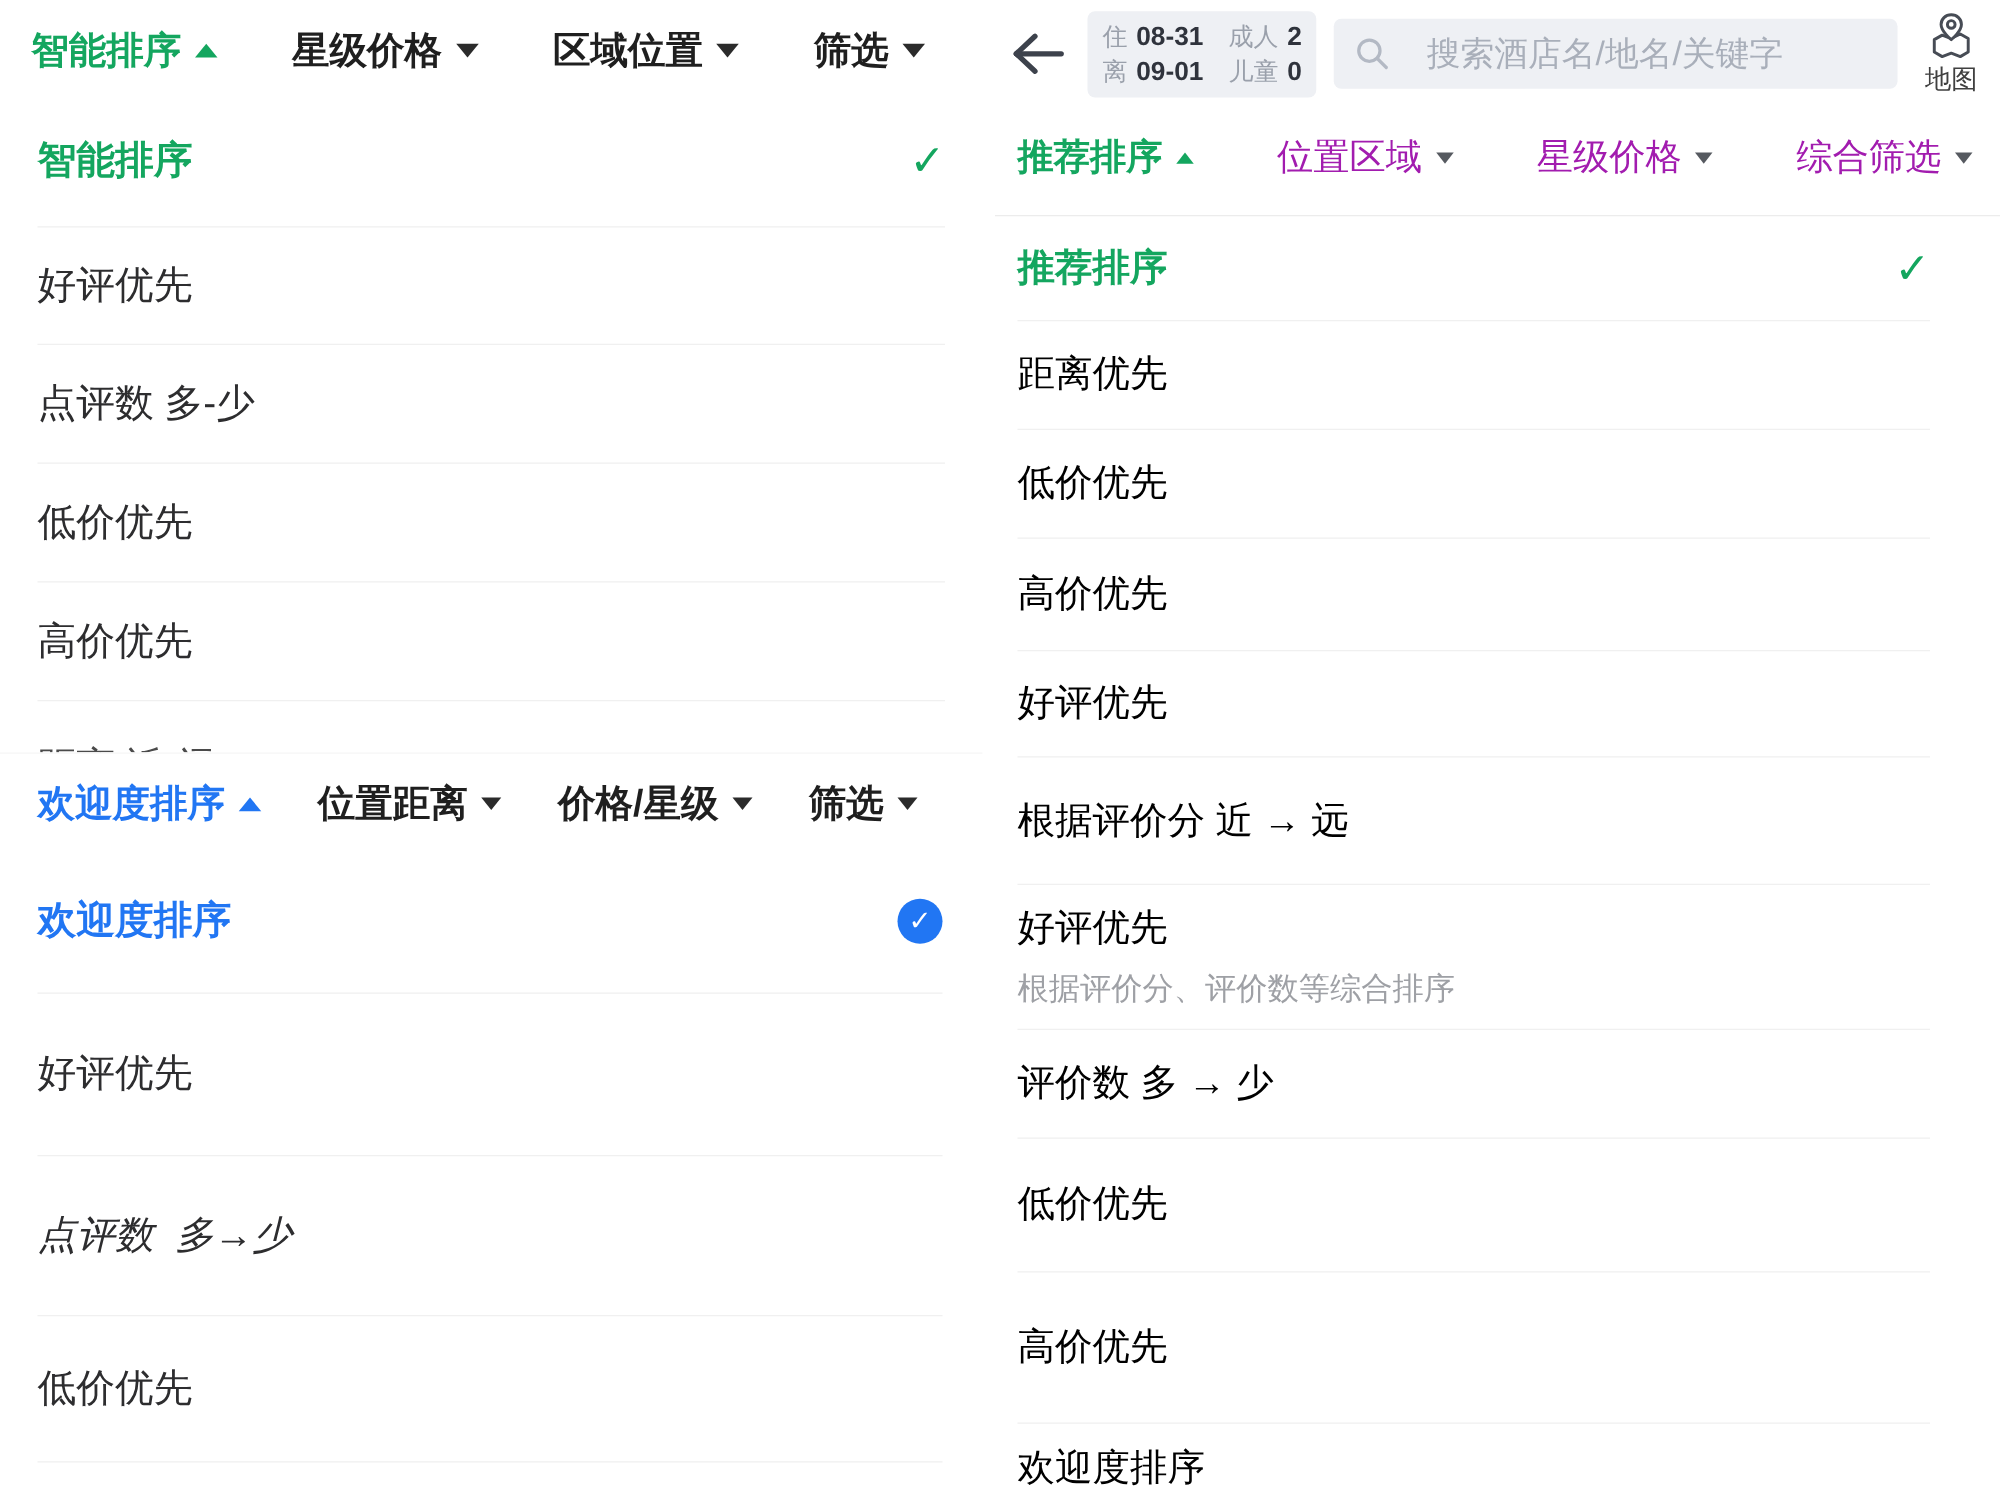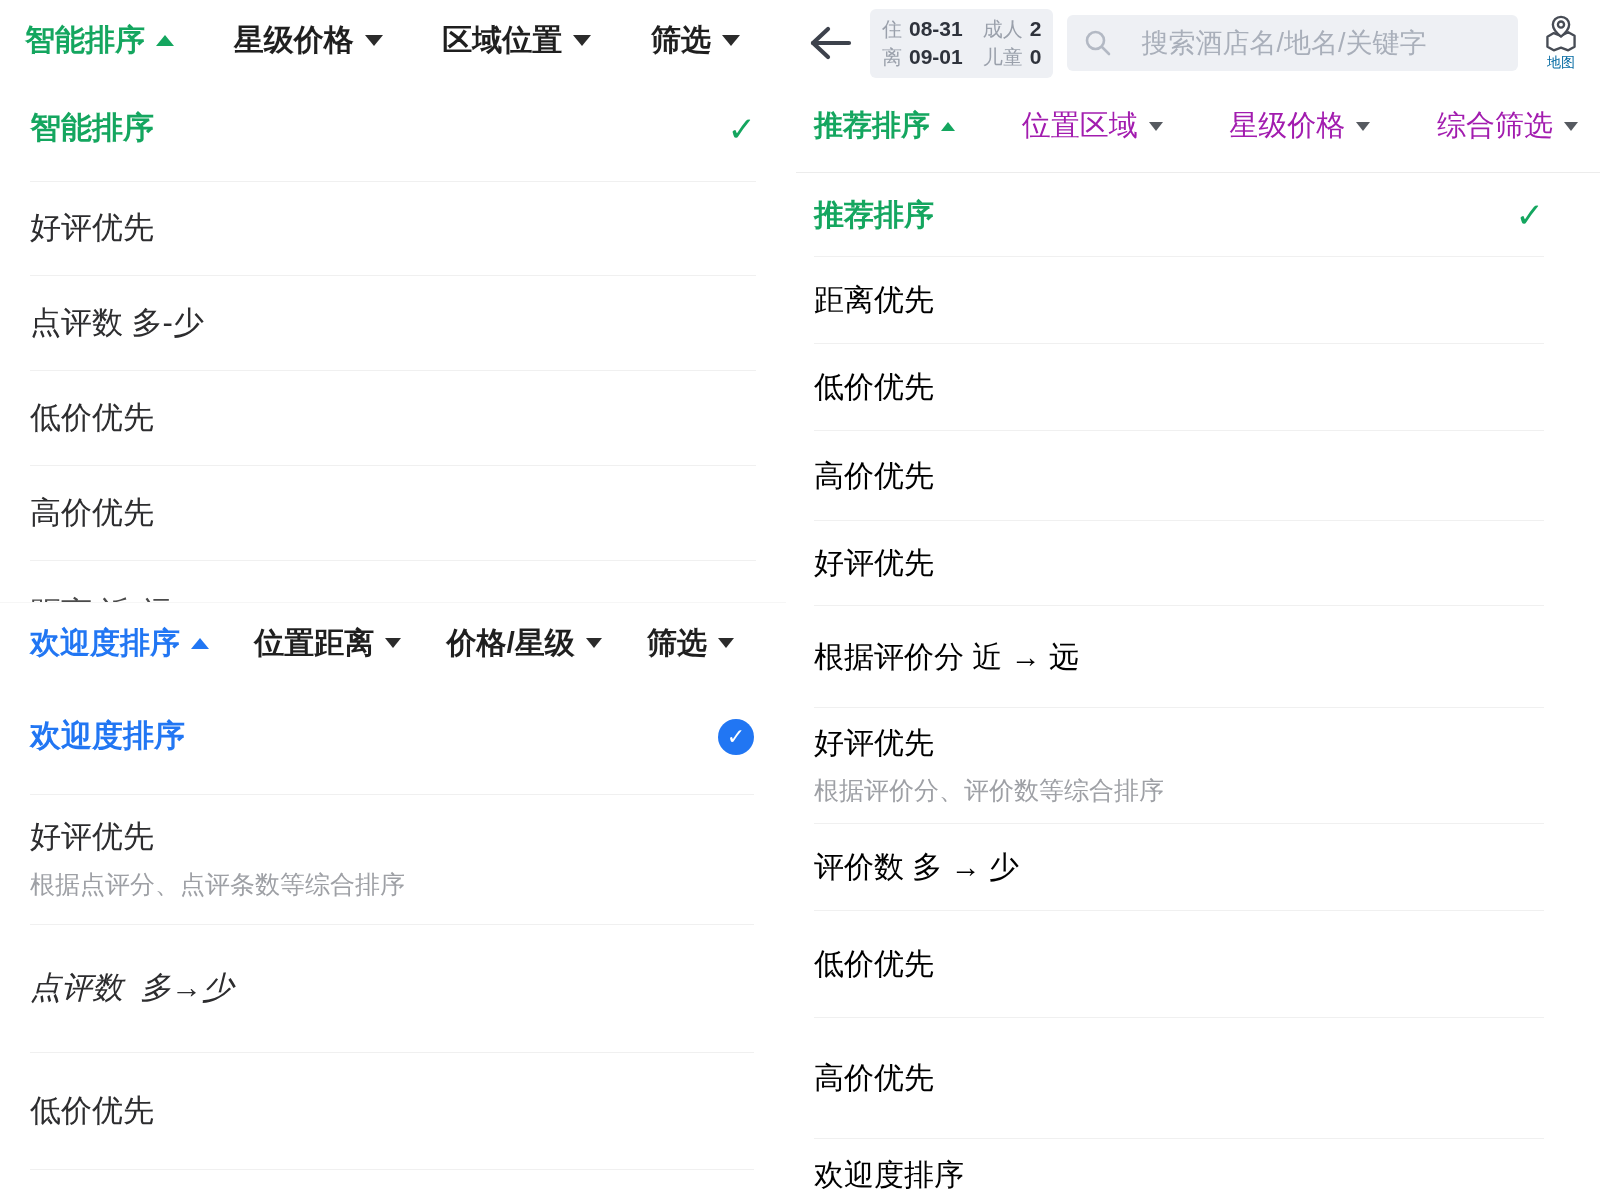--- a/index.html
+++ b/index.html
@@ -50,21 +50,21 @@
   .backbtn{width:52px;height:56px;display:flex;align-items:center;justify-content:center;cursor:pointer;flex:0 0 auto;}
   .datebox{flex:0 0 auto;display:grid;grid-template-columns:auto auto;column-gap:20px;row-gap:1px;
     background:#eef0f4;border-radius:6px;padding:7px 12px;cursor:pointer;}
   .pair{display:flex;align-items:baseline;gap:7px;}
   .pair .lbl{font-size:20px;color:#9aa0ab;}
   .pair .val{font-size:21px;color:#2f333c;font-weight:700;}
   .search{flex:1 1 auto;height:56px;background:#eef0f4;border-radius:6px;display:flex;align-items:center;
     gap:28px;padding:0 16px;cursor:text;min-width:0;}
   .search .ph{font-size:27px;color:#a9afba;white-space:nowrap;overflow:hidden;}
   .mapbtn{flex:0 0 auto;width:58px;display:flex;flex-direction:column;align-items:center;gap:1px;cursor:pointer;}
-  .mapbtn .maplabel{font-size:14px;color:#0369a1;}
+  .mapbtn .maplabel{font-size:21px;color:#404040;}
   svg{display:block;}
 </style>
 </head>
 <body>
 
 <div class="stage">
 
   <section class="panel panel-a">
     <div class="tabs" id="tabsA">
         <div class="tab active" style="color: rgb(20, 166, 95);"><span>智能排序</span><span class="tri up"></span></div>
@@ -117,21 +117,20 @@
     <div class="rows" id="rowsB">
         <div class="row title" style="height: 116px;">
           <div class="texts">
             <span class="rowlabel" style="color: rgb(33, 118, 243);">欢迎度排序</span>
           </div>
           <span class="circle-check" style="background: rgb(33, 118, 243);">✓</span>
         </div>
         <div class="row" style="height: 130px;">
           <div class="texts">
             <span class="rowlabel">好评优先</span>
-            <span class="subtitle">根据点评分、点评条数等综合排序</span>
           </div>
         </div>
         <div class="row" style="height: 128px; font-style: italic;">
           <div class="texts">
             <span class="rowlabel">点评数  多→少</span>
           </div>
         </div>
         <div class="row" style="height: 117px;">
           <div class="texts">
             <span class="rowlabel">低价优先</span>

